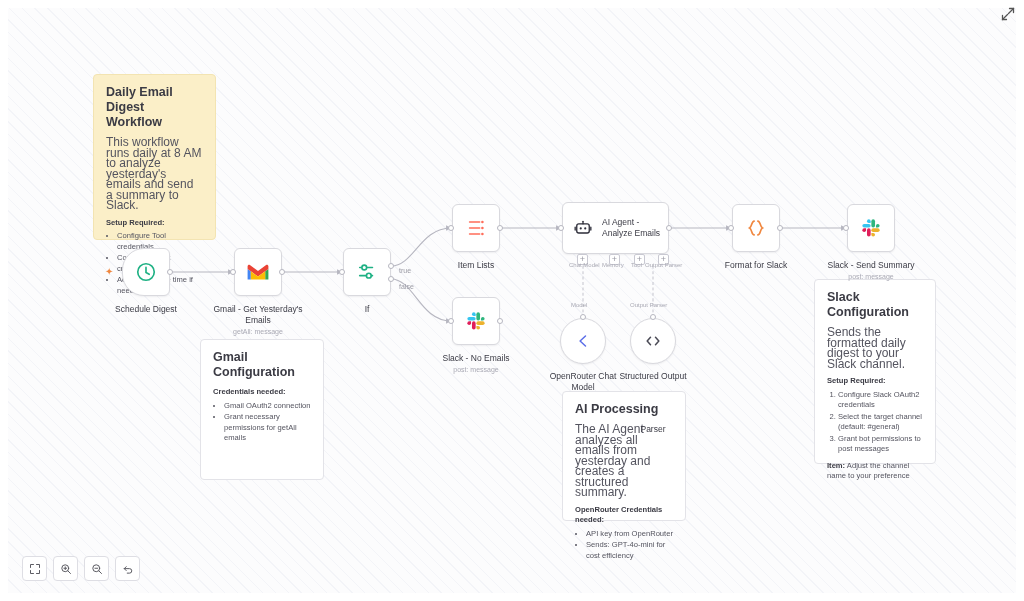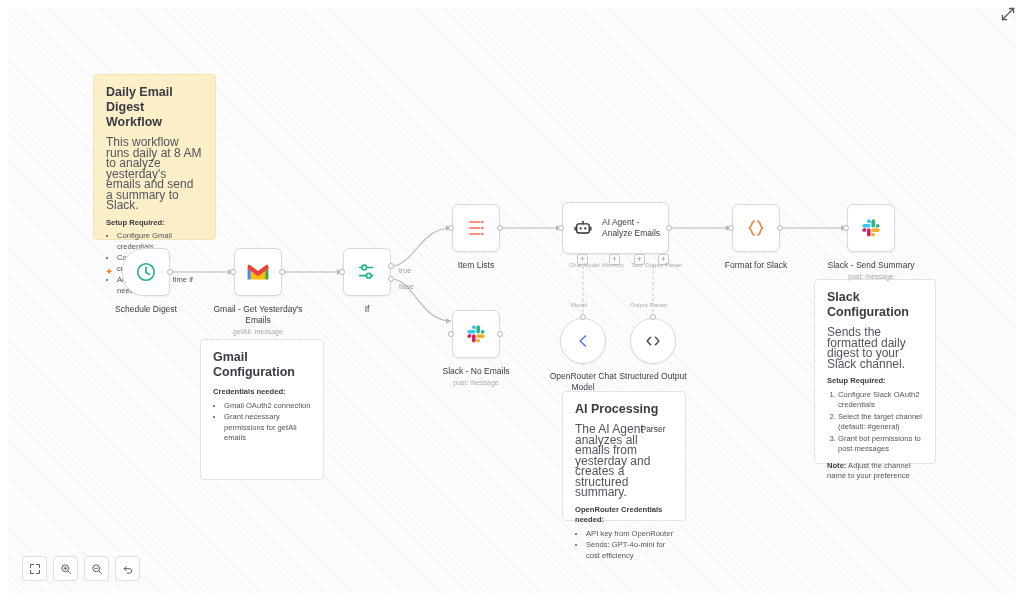--- a/index.html
+++ b/index.html
@@ -286,21 +286,21 @@
           <circle cx="19" cy="5.5" r="1.4" fill="#ff6d5a" stroke="none"></circle>
           <circle cx="19" cy="12" r="1.4" fill="#ff6d5a" stroke="none"></circle>
           <circle cx="19" cy="18.5" r="1.4" fill="#ff6d5a" stroke="none"></circle>
         </svg>
       </div>
       <div class="port" style="left:-4px; top:21px;"></div>
       <div class="port" style="left:45px; top:21px;"></div>
       <div class="node-label" style="top:56px;">Item Lists</div>
     </div>
 
-    <div class="node" style="left:444px; top:302px;">
+    <div class="node" style="left:444px; top:289px;">
       <div class="node-box square">
         <svg width="22" height="22" viewBox="0 0 24 24">
           <path d="M6.6 14.4a2 2 0 1 1-2-2h2z" fill="#e01e5a"></path>
           <path d="M7.6 14.4a2 2 0 1 1 4 0v5a2 2 0 1 1-4 0z" fill="#e01e5a"></path>
           <path d="M9.6 6.5a2 2 0 1 1 2-2v2z" fill="#36c5f0"></path>
           <path d="M9.6 7.5a2 2 0 1 1 0 4h-5a2 2 0 1 1 0-4z" fill="#36c5f0"></path>
           <path d="M17.4 9.5a2 2 0 1 1 2 2h-2z" fill="#2eb67d"></path>
           <path d="M16.4 9.5a2 2 0 1 1-4 0v-5a2 2 0 1 1 4 0z" fill="#2eb67d"></path>
           <path d="M14.4 17.4a2 2 0 1 1-2 2v-2z" fill="#ecb22e"></path>
           <path d="M14.4 16.4a2 2 0 1 1 0-4h5a2 2 0 1 1 0 4z" fill="#ecb22e"></path>
@@ -392,21 +392,21 @@
       <div class="port" style="left:20px; top:-4px;"></div>
       <div class="node-label" style="top:53px;">Structured Output</div>
       <div class="node-label" style="top:64px;margin-top:42px;">Parser</div>
     </div>
 
     <div class="sticky yellow" style="left:85px; top:66px; width:123px; height:166px;">
       <h3>Daily Email Digest Workflow</h3>
       <p>This workflow runs daily at 8 AM to analyze yesterday's emails and send a summary to Slack.</p>
       <div class="strong-line">Setup Required:</div>
       <ul>
-        <li>Configure Gmail credentials</li>
+        <li>Configure Tool credentials</li>
         <li>Configure Slack credentials</li>
         <li>Adjust schedule time if needed</li>
       </ul>
     </div>
 
     <div class="sticky" style="left:192px; top:331px; width:124px; height:141px;">
       <h3>Gmail Configuration</h3>
       <div class="strong-line">Credentials needed:</div>
       <ul>
         <li>Gmail OAuth2 connection</li>
@@ -426,21 +426,21 @@
 
     <div class="sticky" style="left:806px; top:271px; width:122px; height:185px;">
       <h3>Slack Configuration</h3>
       <p>Sends the formatted daily digest to your Slack channel.</p>
       <div class="strong-line">Setup Required:</div>
       <ol>
         <li>Configure Slack OAuth2 credentials</li>
         <li>Select the target channel (default: #general)</li>
         <li>Grant bot permissions to post messages</li>
       </ol>
-      <p class="note-line"><b>Note:</b><span> Adjust the channel name to your preference</span></p>
+      <p class="note-line"><b>Item:</b><span> Adjust the channel name to your preference</span></p>
     </div>
 
     <div id="toolbar">
       <div class="tool-btn">
         <svg width="12" height="12" viewBox="0 0 16 16" fill="none" stroke="#57575f" stroke-width="1.3" stroke-linecap="round">
           <path d="M2 6V2h4"></path>
             <path d="M14 6V2h-4"></path>
             <path d="M2 10v4h4"></path>
             <path d="M14 10v4h-4"></path>
         </svg>

